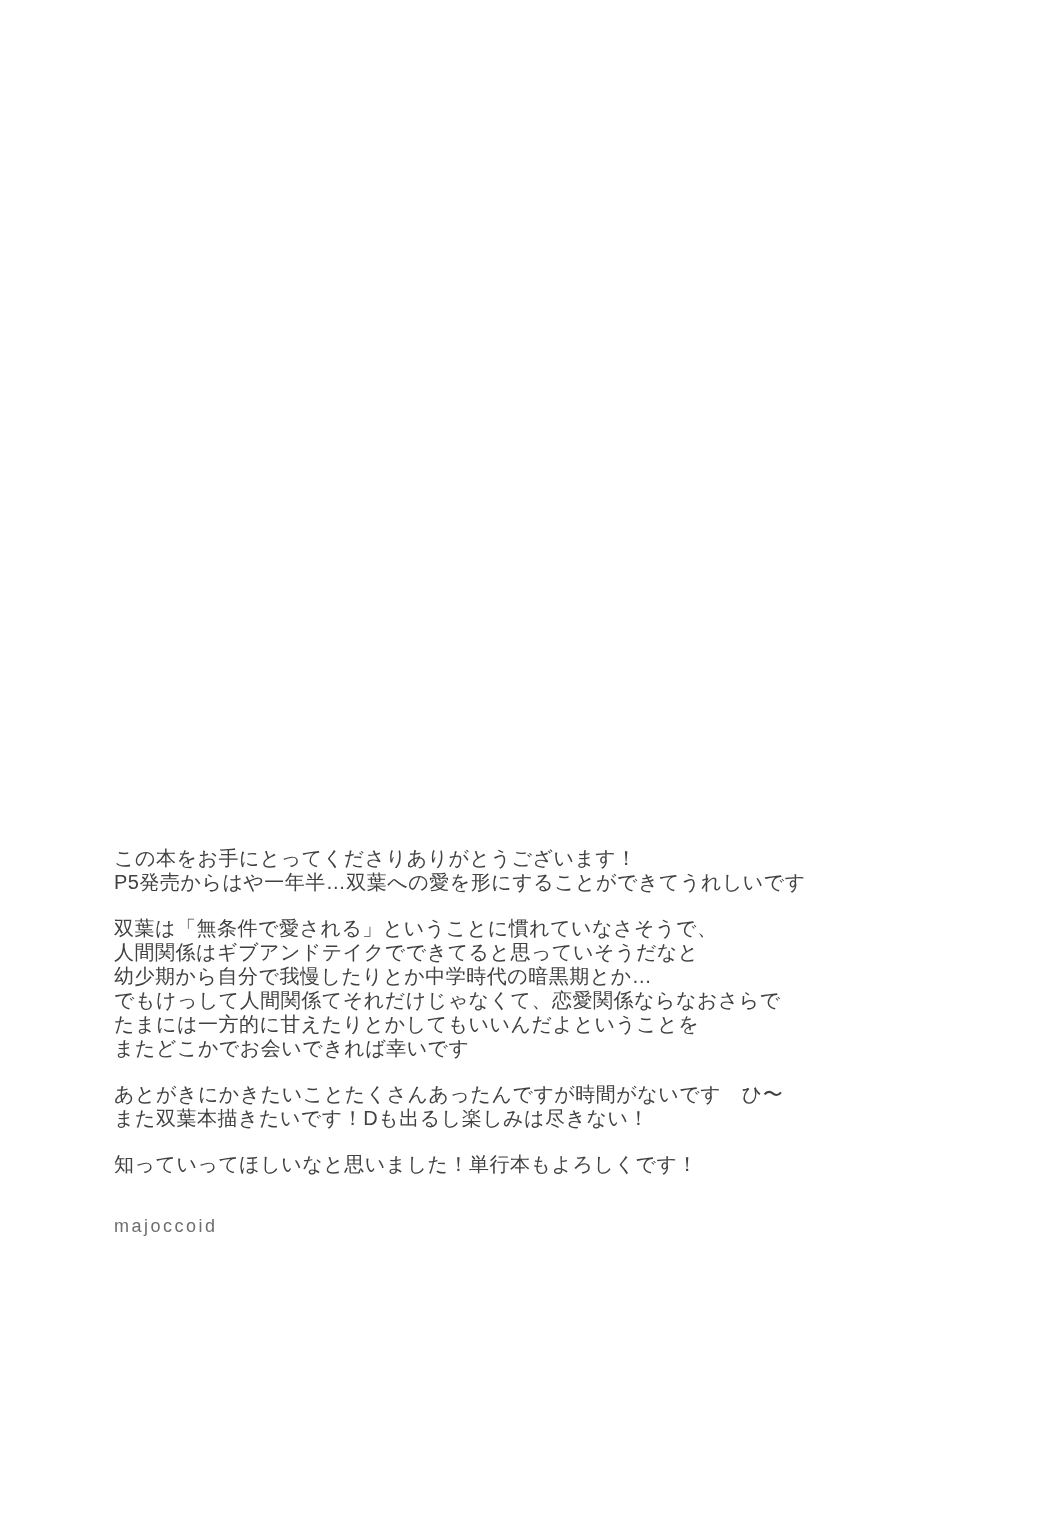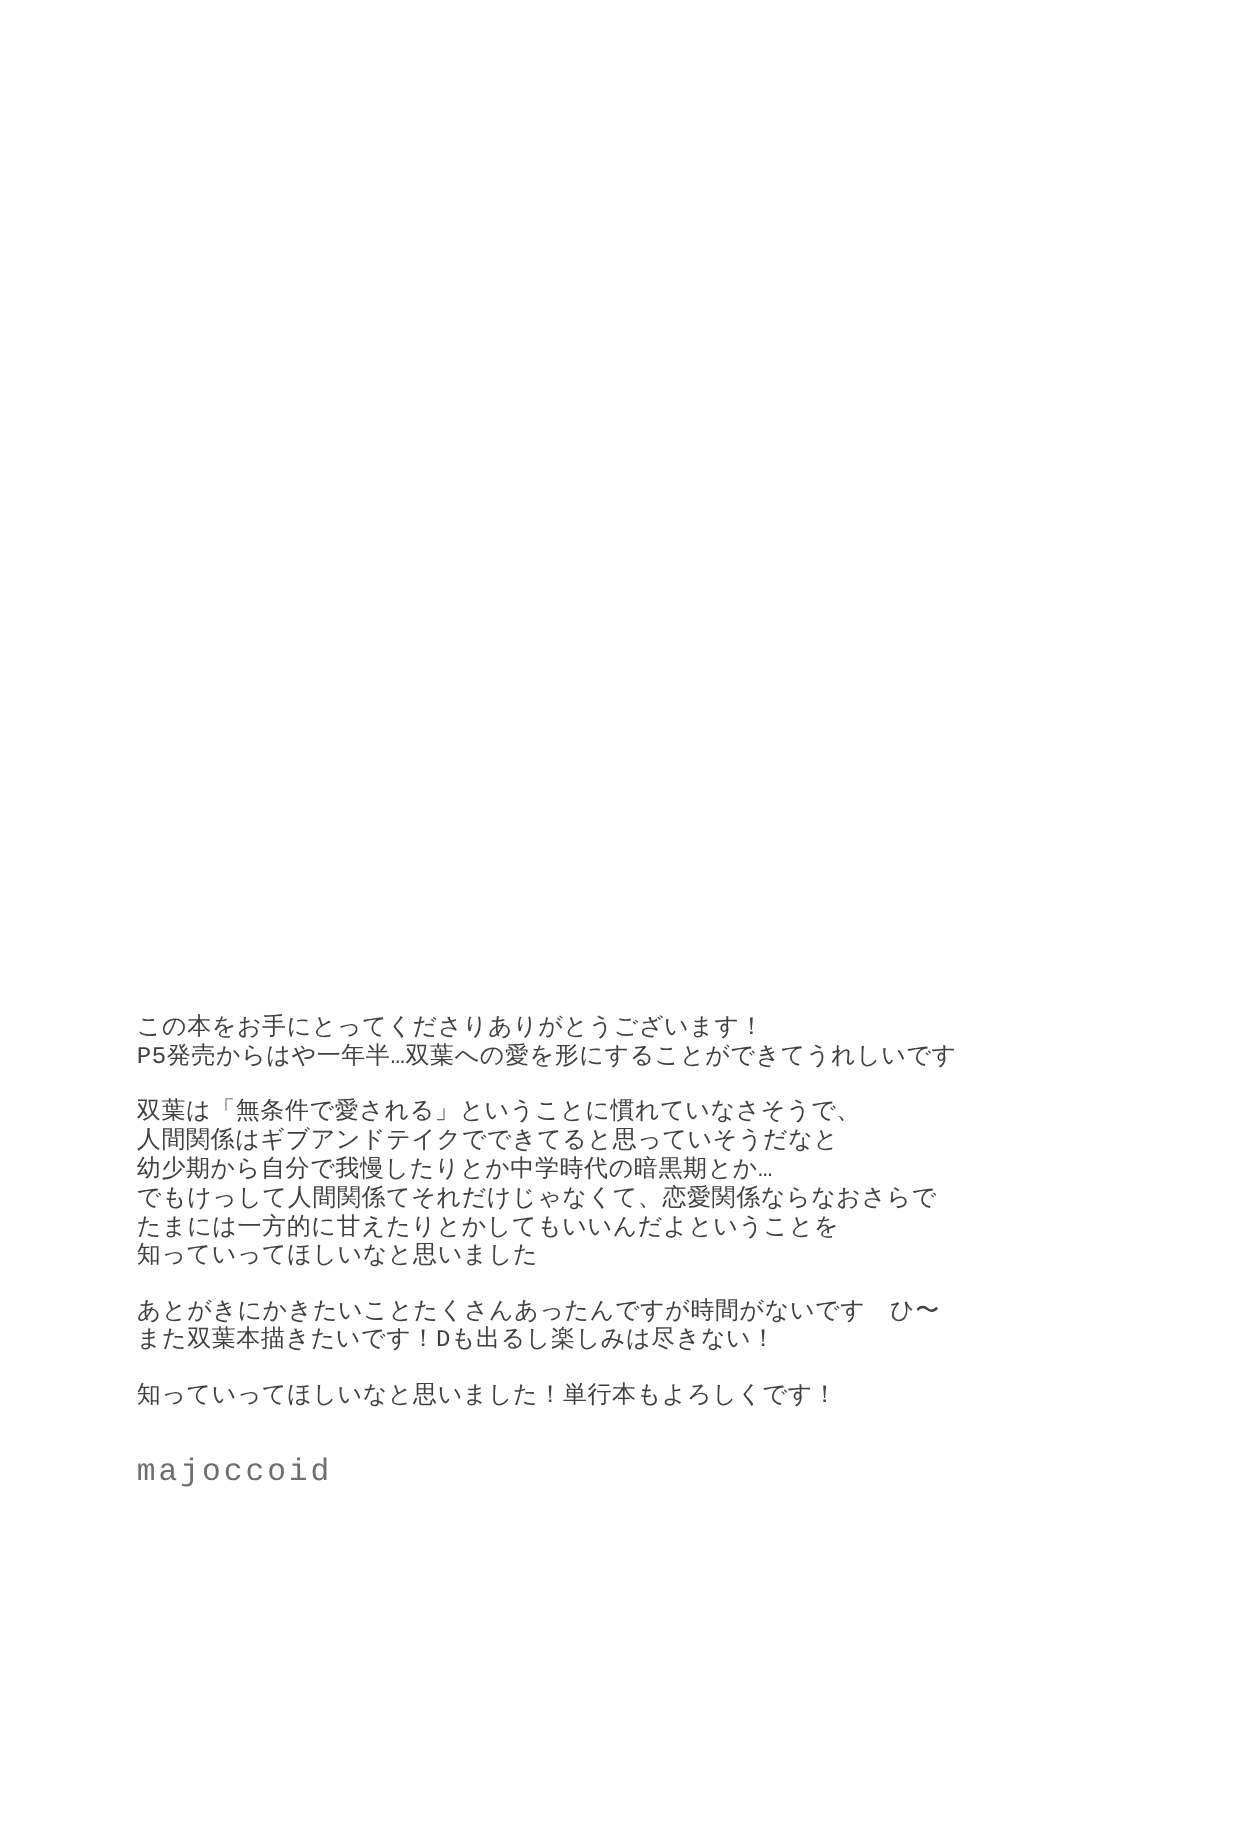--- a/index.html
+++ b/index.html
@@ -6,55 +6,55 @@
     margin: 0;
     padding: 0;
     background: #ffffff;
   }
   .page {
     position: relative;
     width: 835px;
     height: 1521px;
     background: #ffffff;
     overflow: hidden;
-    font-family: Liberation Mono, monospace;
+    font-family: Liberation Sans, sans-serif;
   }
   .afterword {
     position: absolute;
     left: 114px;
     top: 846px;
     width: 820px;
     color: #414141;
     font-size: 20px;
     line-height: 24px;
   }
   .para {
     margin: 0 0 22px 0;
     white-space: pre-line;
     letter-spacing: 0.5px;
   }
   .signature {
     margin-top: 38px;
     color: #6e6e6e;
-    font-size: 26px;
+    font-size: 18px;
     letter-spacing: 2.5px;
     line-height: 24px;
   }
 </style>
 </head>
 <body>
 
 <div class="page">
   <div class="afterword">
     <p class="para">この本をお手にとってくださりありがとうございます！
 P5発売からはや一年半…双葉への愛を形にすることができてうれしいです</p>
     <p class="para">双葉は「無条件で愛される」ということに慣れていなさそうで、
 人間関係はギブアンドテイクでできてると思っていそうだなと
 幼少期から自分で我慢したりとか中学時代の暗黒期とか…
 でもけっして人間関係てそれだけじゃなくて、恋愛関係ならなおさらで
 たまには一方的に甘えたりとかしてもいいんだよということを
-知っていってほしいなと思いました</p>
+またどこかでお会いできれば幸いです</p>
     <p class="para">あとがきにかきたいことたくさんあったんですが時間がないです　ひ〜
 また双葉本描きたいです！Dも出るし楽しみは尽きない！</p>
     <p class="para">知っていってほしいなと思いました！単行本もよろしくです！</p>
     <div class="signature">majoccoid</div>
   </div>
 </div>
 
 </body></html>

